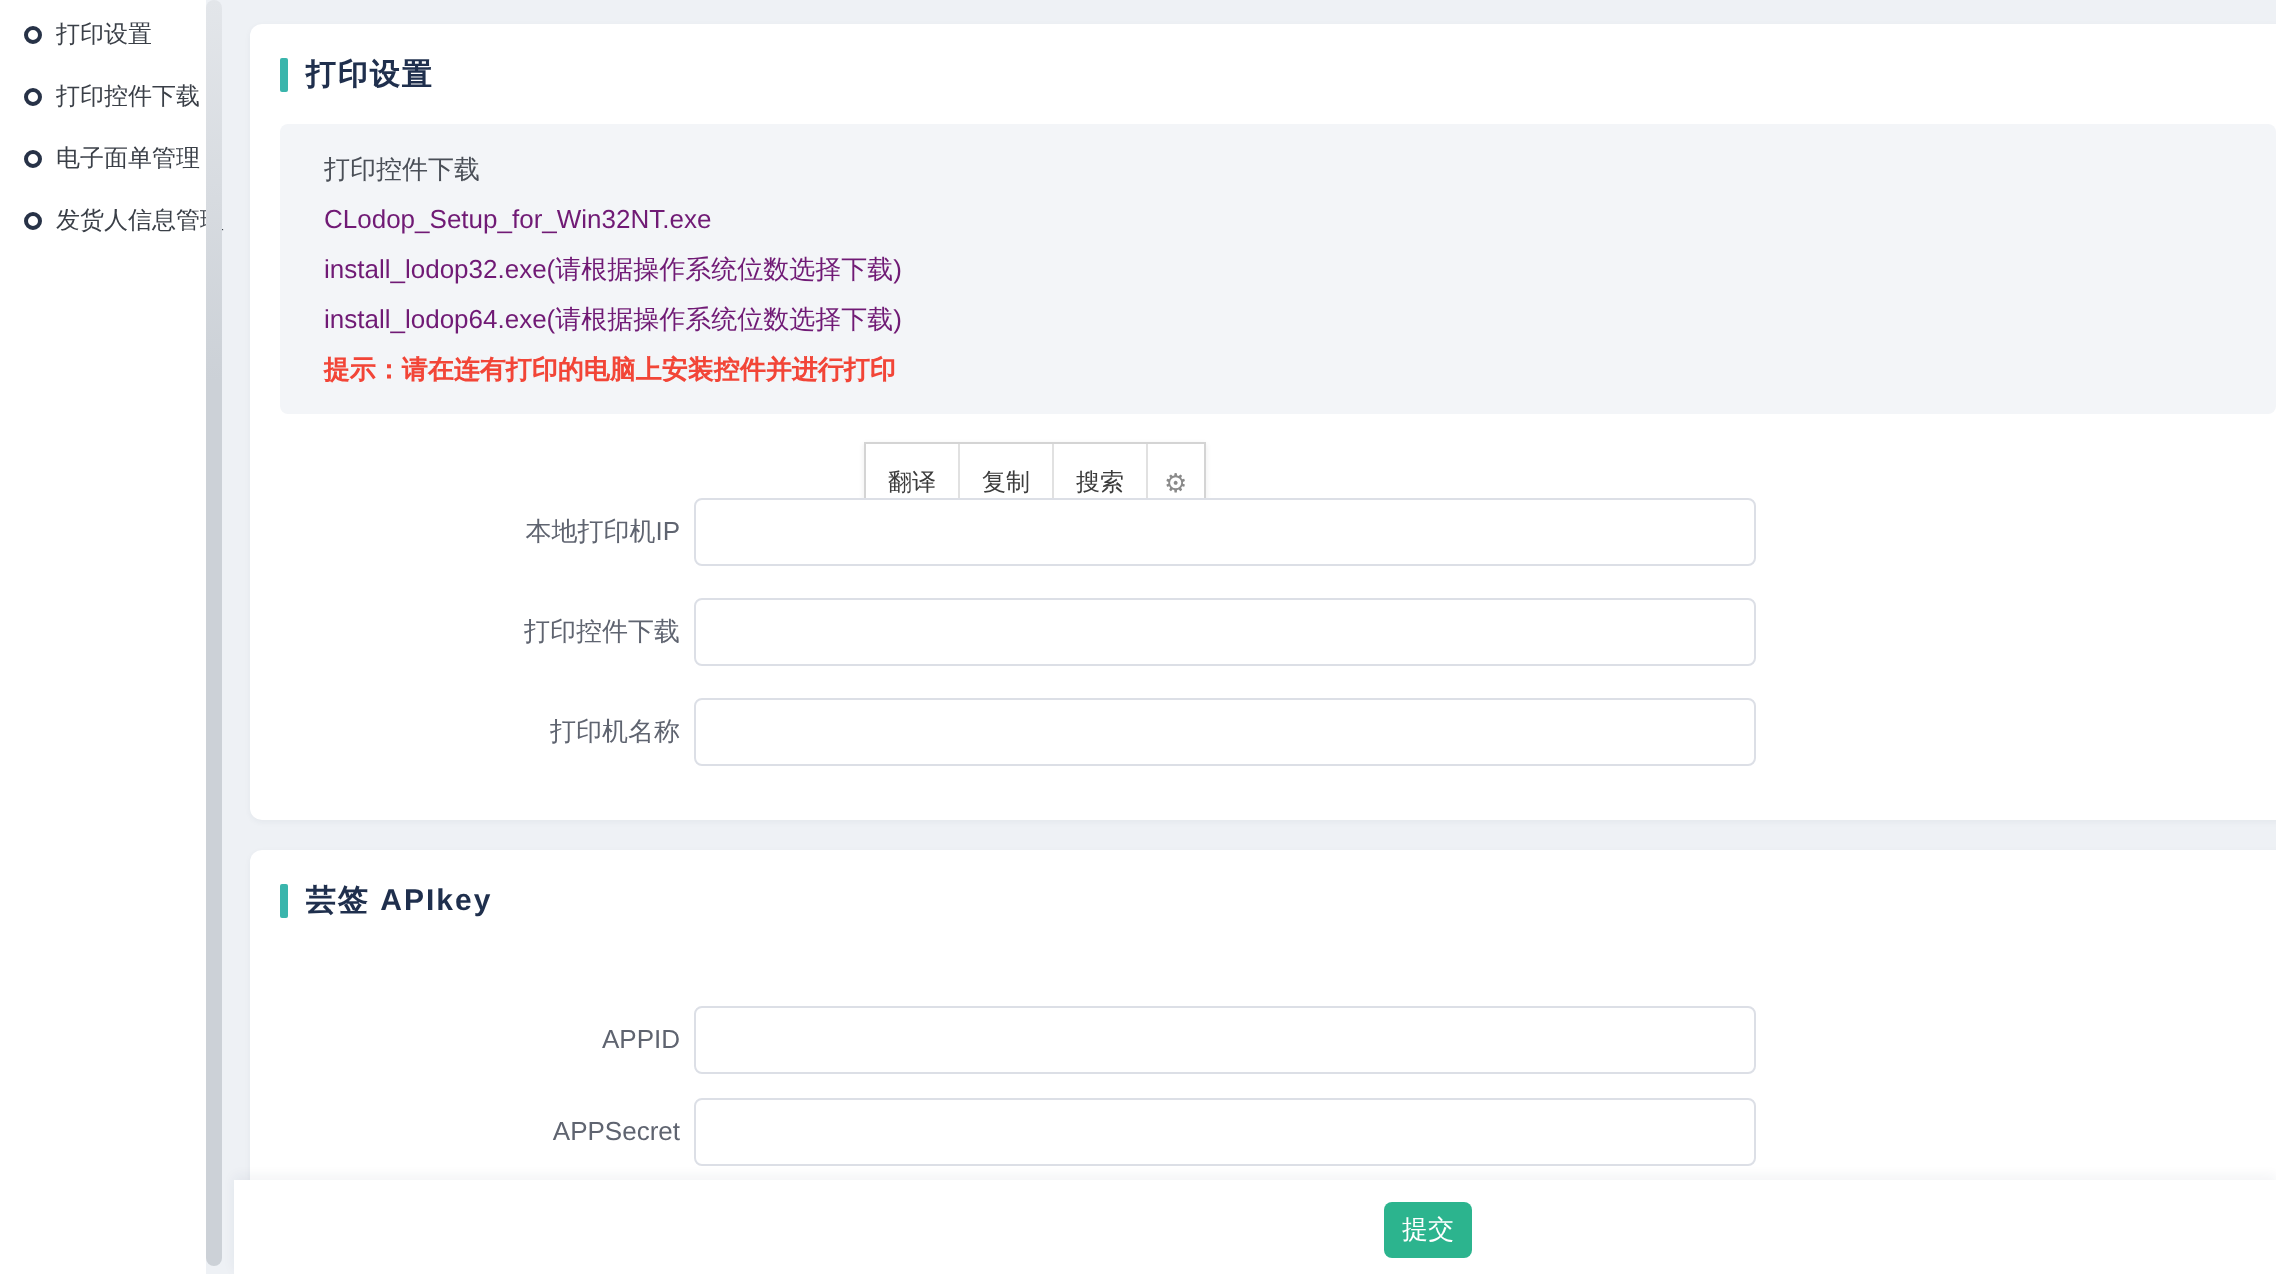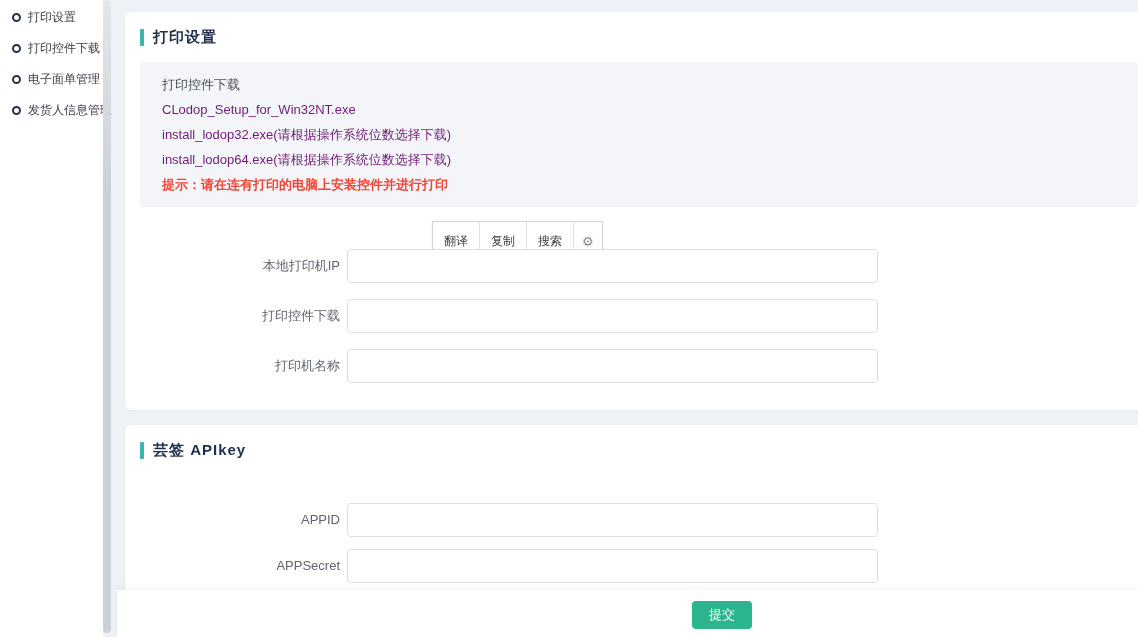--- a/index.html
+++ b/index.html
@@ -90,21 +90,21 @@
     padding:0 10px; font-size:13px; color:#333; outline:none;
   }
 
   
   .footer {
     position:absolute; left:117px; right:0; top:590px; height:47px;
     background:#ffffff; box-shadow:0 -2px 6px rgba(30,50,80,0.06);
     z-index:5;
   }
   .submit {
-    position:absolute; left:575px; top:11px; width:60px; height:28px;
+    position:absolute; left:575px; top:11px; width:44px; height:28px;
     background:#2cb48e; color:#ffffff; font-size:13px;
     border:none; border-radius:4px; cursor:pointer;
     font-family:"Liberation Sans","DejaVu Sans",sans-serif;
   }
 </style>
 </head>
 <body>
 
 <div class="sidebar">
   <div class="side-item">

